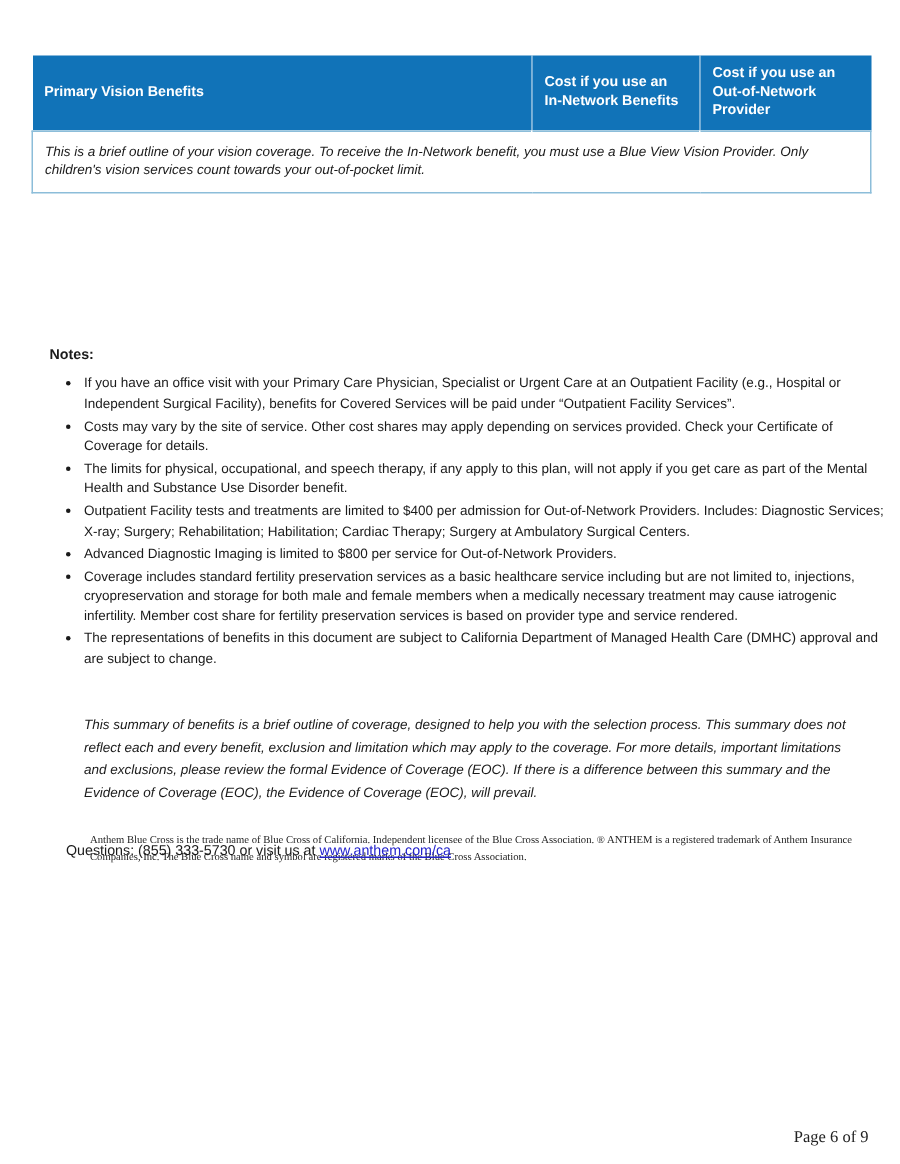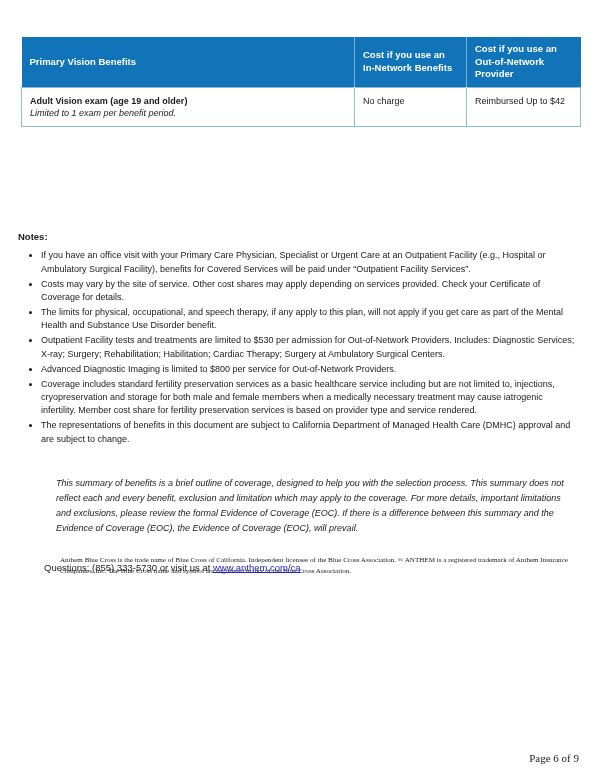--- a/index.html
+++ b/index.html
@@ -50,21 +50,21 @@
   }
   tr.intro-row td { font-style: italic; height: 41px; }
   tr.row-alt td { background: var(--row-alt-bg, #daecf4); height: 50px; }
   tr.row-plain td { height: 36px; }
   .benefit-name { display: block; font-weight: bold; }
   .benefit-limit { display: block; font-style: italic; }
 
   
   .notes {
     position: absolute;
-    left: 18px;
+    left: 33px;
     top: 230px;
     width: 559px;
     font-size: 9px;
     line-height: 13.4px;
   }
   .notes-heading { font-weight: bold; font-size: 9.5px; margin: 0 0 6px 0; }
   ul.notes-list { margin: 0; padding: 0 0 0 23px; }
   ul.notes-list li { margin: 0 0 1.5px 0; padding: 0; }
 
   
@@ -130,38 +130,33 @@
         <col class="c3">
       </colgroup>
     <thead>
       <tr>
         <th>Primary Vision Benefits</th>
         <th>Cost if you use an In-Network Benefits</th>
         <th>Cost if you use an Out-of-Network Provider</th>
       </tr>
     </thead>
     <tbody>
-      <tr class="row-plain">
-        <td>
-          <span class="benefit-name">Adult Vision exam (age 19 and older)</span>
-          <span class="benefit-limit">Limited to 1 exam per benefit period.</span>
-        </td>
-        <td>No charge</td>
-        <td>Reimbursed Up to $42</td>
+      <tr class="intro-row">
+        <td colspan="3">This is a brief outline of your vision coverage. To receive the In-Network benefit, you must use a Blue View Vision Provider. Only children's vision services count towards your out-of-pocket limit.</td>
       </tr>
     </tbody>
   </table>
 
   <div class="notes">
     <div class="notes-heading">Notes:</div>
     <ul class="notes-list">
-      <li>If you have an office visit with your Primary Care Physician, Specialist or Urgent Care at an Outpatient Facility (e.g., Hospital or Ambulatory Surgical Facility), benefits for Covered Services will be paid under “Outpatient Facility Services”.</li>
+      <li>If you have an office visit with your Primary Care Physician, Specialist or Urgent Care at an Outpatient Facility (e.g., Hospital or Independent Surgical Facility), benefits for Covered Services will be paid under “Outpatient Facility Services”.</li>
       <li>Costs may vary by the site of service. Other cost shares may apply depending on services provided. Check your Certificate of Coverage for details.</li>
       <li>The limits for physical, occupational, and speech therapy, if any apply to this plan, will not apply if you get care as part of the Mental Health and Substance Use Disorder benefit.</li>
-      <li>Outpatient Facility tests and treatments are limited to $530 per admission for Out-of-Network Providers. Includes: Diagnostic Services; X-ray; Surgery; Rehabilitation; Habilitation; Cardiac Therapy; Surgery at Ambulatory Surgical Centers.</li>
+      <li>Outpatient Facility tests and treatments are limited to $400 per admission for Out-of-Network Providers. Includes: Diagnostic Services; X-ray; Surgery; Rehabilitation; Habilitation; Cardiac Therapy; Surgery at Ambulatory Surgical Centers.</li>
       <li>Advanced Diagnostic Imaging is limited to $800 per service for Out-of-Network Providers.</li>
       <li>Coverage includes standard fertility preservation services as a basic healthcare service including but are not limited to, injections, cryopreservation and storage for both male and female members when a medically necessary treatment may cause iatrogenic infertility. Member cost share for fertility preservation services is based on provider type and service rendered.</li>
       <li>The representations of benefits in this document are subject to California Department of Managed Health Care (DMHC) approval and are subject to change.</li>
     </ul>
   </div>
 
   <p class="disclaimer">This summary of benefits is a brief outline of coverage, designed to help you with the selection process. This summary does not reflect each and every benefit, exclusion and limitation which may apply to the coverage. For more details, important limitations and exclusions, please review the formal Evidence of Coverage (EOC). If there is a difference between this summary and the Evidence of Coverage (EOC), the Evidence of Coverage (EOC), will prevail.</p>
 
   <p class="fine-print">Anthem Blue Cross is the trade name of Blue Cross of California. Independent licensee of the Blue Cross Association. ® ANTHEM is a registered trademark of Anthem Insurance Companies, Inc. The Blue Cross name and symbol are registered marks of the Blue Cross Association.</p>
 

